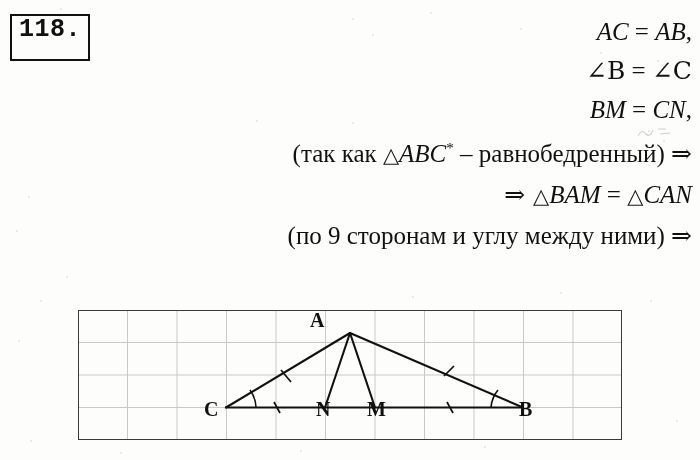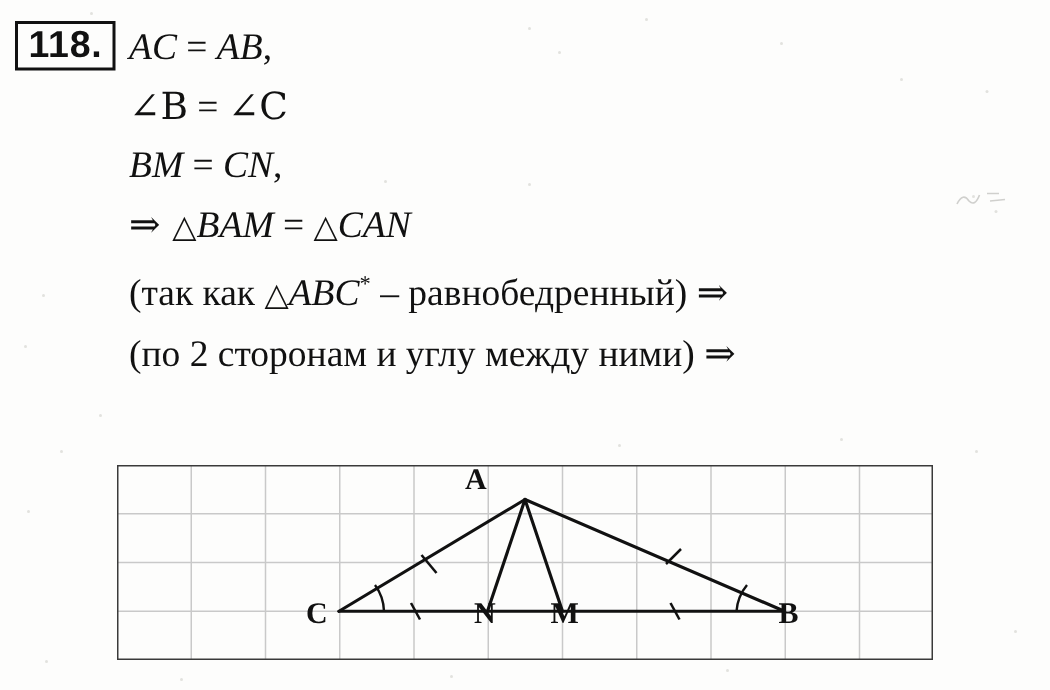--- a/index.html
+++ b/index.html
@@ -29,42 +29,43 @@
     border-radius: 50%;
     opacity: 0.75;
   }
 
   
   .num-box {
     position: absolute;
     left: 10px;
     top: 14px;
     border: 2.5px solid #111;
-    padding: 1px 7px 2px 7px;
-    font-family: Liberation Sans, sans-serif;
+    padding: 1px 7px 16px 7px;
+    font-family: Liberation Mono, monospace;
     font-weight: bold;
     font-size: 25px;
     line-height: 1.05;
     letter-spacing: 0.5px;
   }
   .num-box .dot {
     font-weight: bold;
   }
 
   
   .solution {
     position: absolute;
     left: 86px;
     top: 12px;
     width: 606px;
   }
   .line {
     font-size: 25px;
     line-height: 39px;
     white-space: nowrap;
+    text-align: right;
   }
   .it {
     font-style: italic;
     font-family: "Liberation Serif", serif;
   }
   .rm {
     font-style: normal;
   }
   .sym {
     font-family: "DejaVu Serif", serif;
@@ -162,29 +163,29 @@
 
     <div class="line">
       <span class="sym it">∠B</span><span class="rm"> = </span><span class="sym it">∠C</span>
     </div>
 
     <div class="line">
       <span class="it">BM</span><span class="rm"> = </span><span class="it">CN</span><span class="rm">,</span>
     </div>
 
     <div class="line">
+      <span class="rm">(так как </span><span class="tri">△</span><span class="it">ABC</span><span class="sup-star">*</span><span class="rm"> – равнобедренный) </span><span class="sym">⇒</span>
+    </div>
+
+    <div class="line">
       <span class="sym">⇒ </span><span class="tri">△</span><span class="it">BAM</span><span class="rm"> = </span><span class="tri">△</span><span class="it">CAN</span>
     </div>
 
     <div class="line">
-      <span class="rm">(так как </span><span class="tri">△</span><span class="it">ABC</span><span class="sup-star">*</span><span class="rm"> – равнобедренный) </span><span class="sym">⇒</span>
-    </div>
-
-    <div class="line">
-      <span class="rm">(по 2 сторонам и углу между ними) </span><span class="sym">⇒</span>
+      <span class="rm">(по 9 сторонам и углу между ними) </span><span class="sym">⇒</span>
     </div>
 
 
   </div>
 
   <div class="figure">
 
     <svg class="gridlines" width="544" height="130" viewBox="0 0 544 130">
       <g stroke="#c9c9c9" stroke-width="1">
         <line x1="49.5" y1="0" x2="49.5" y2="130"></line>

